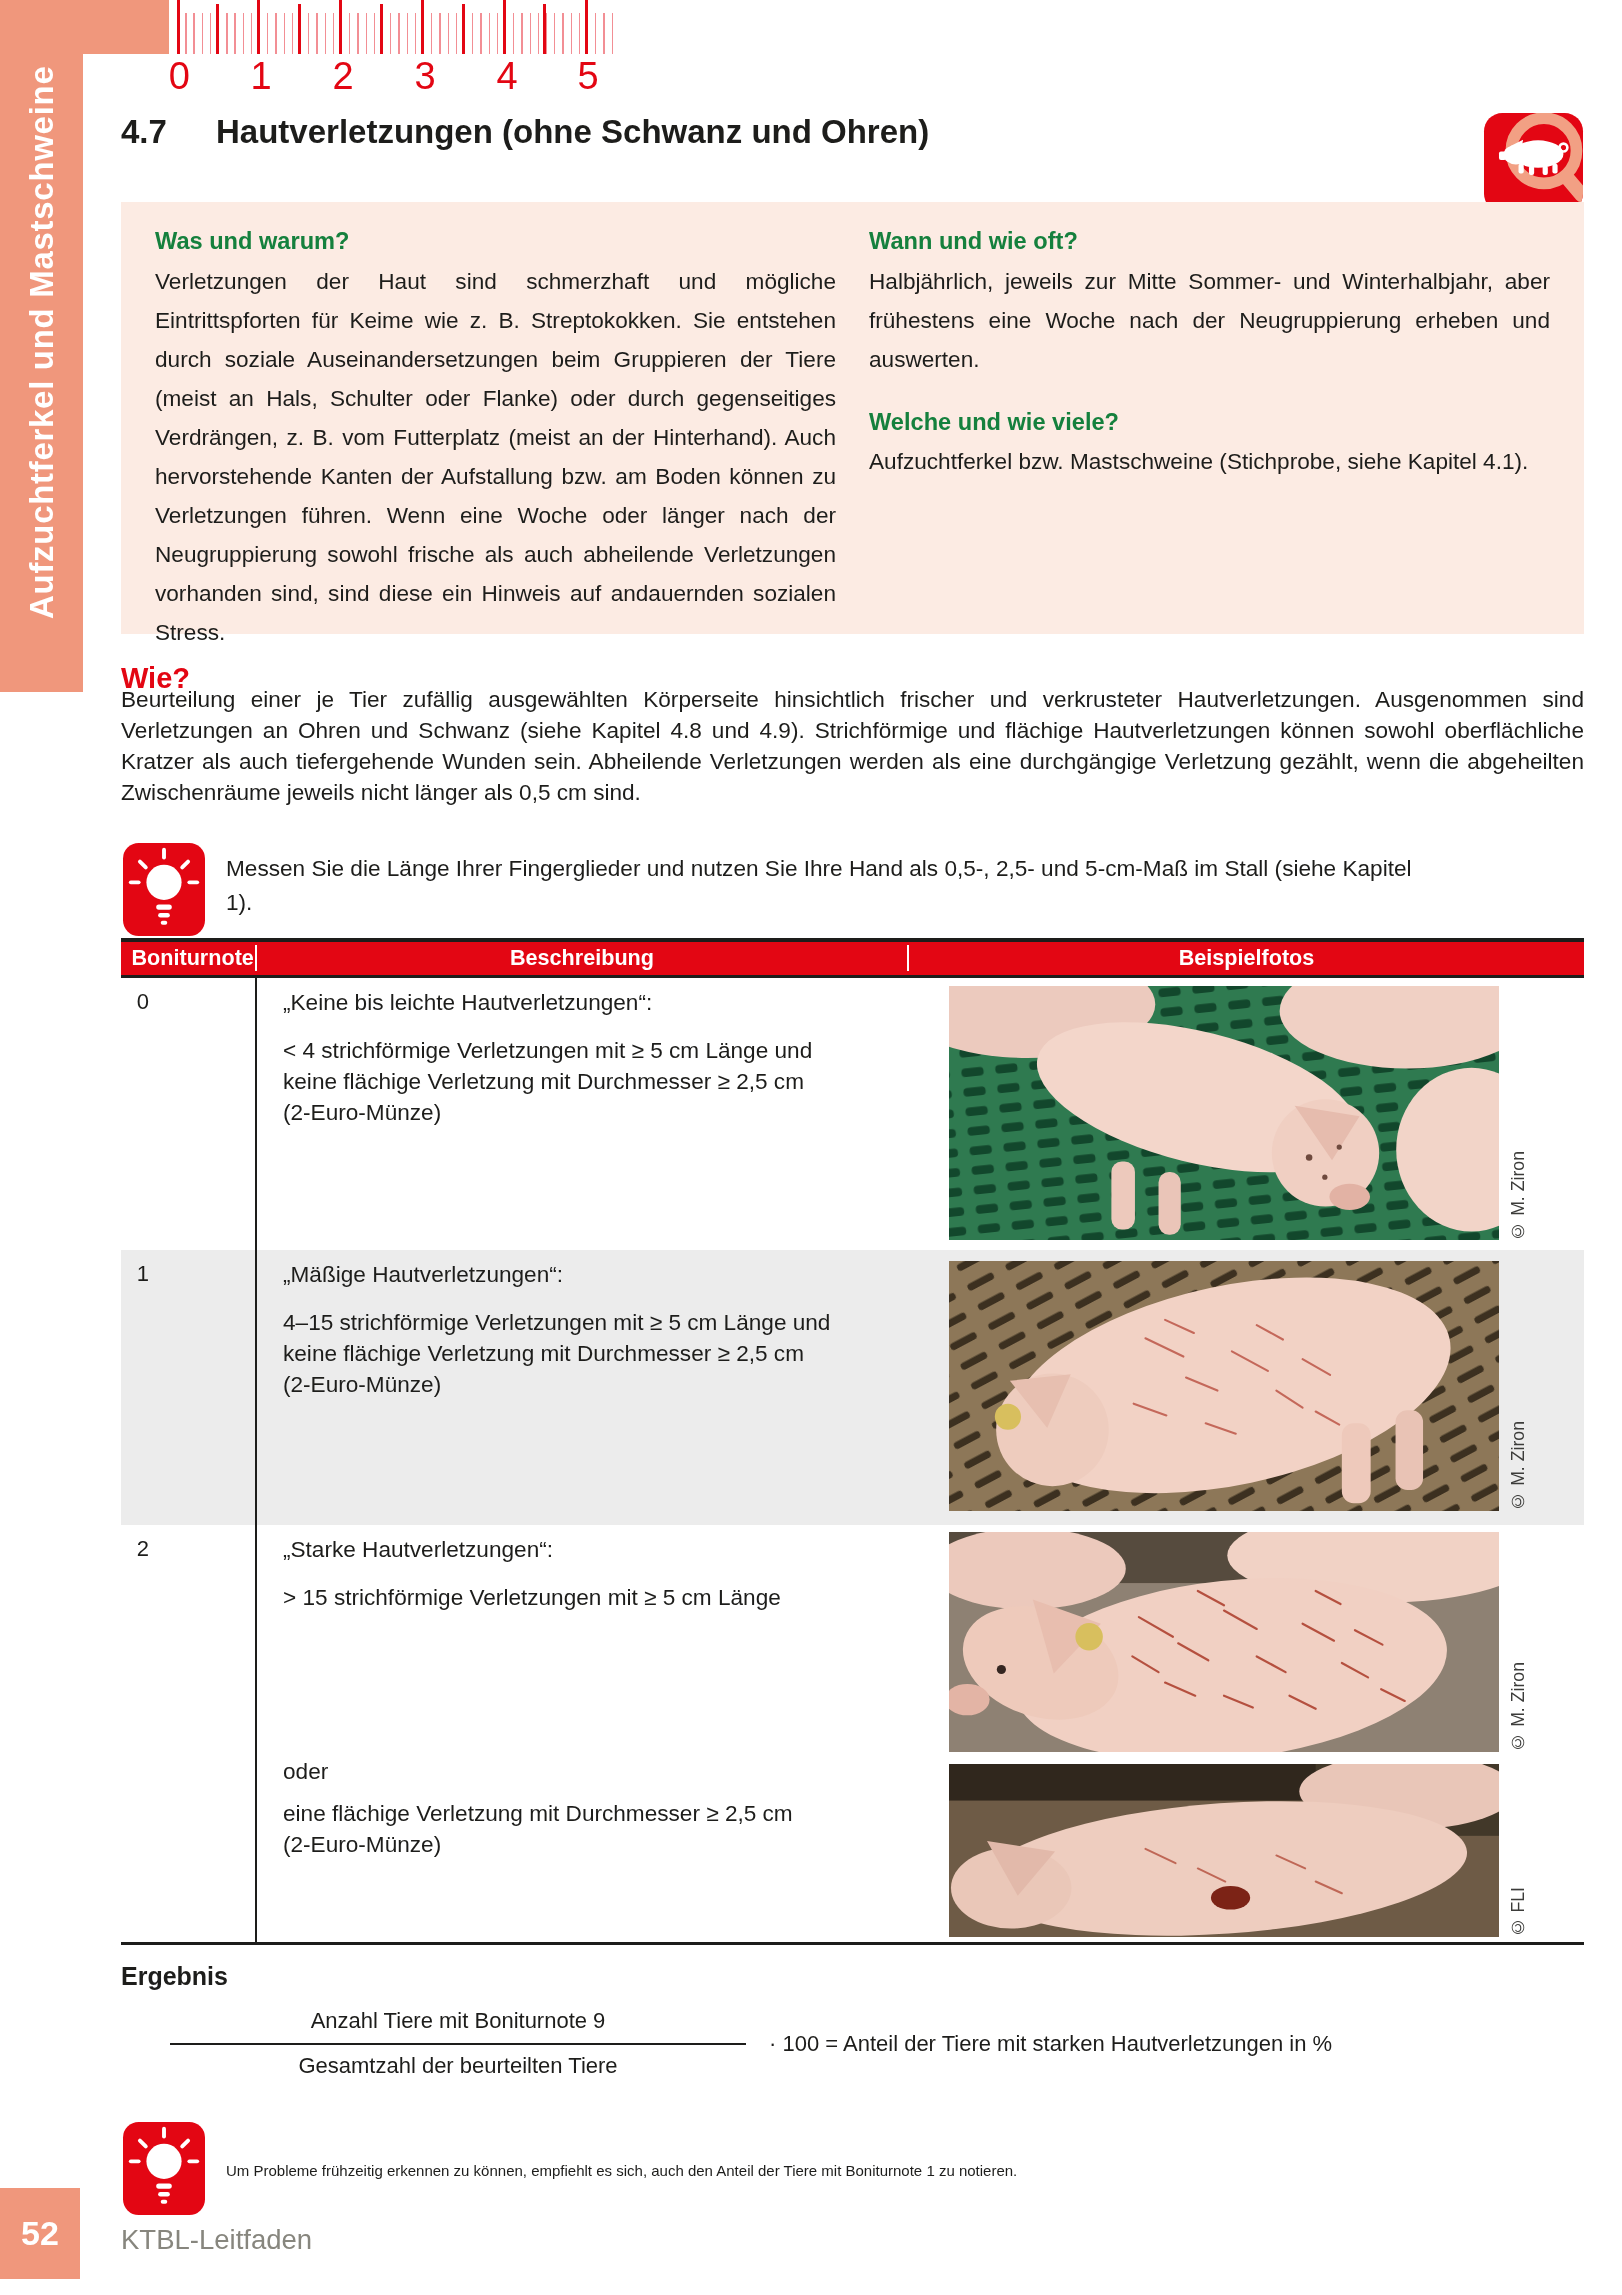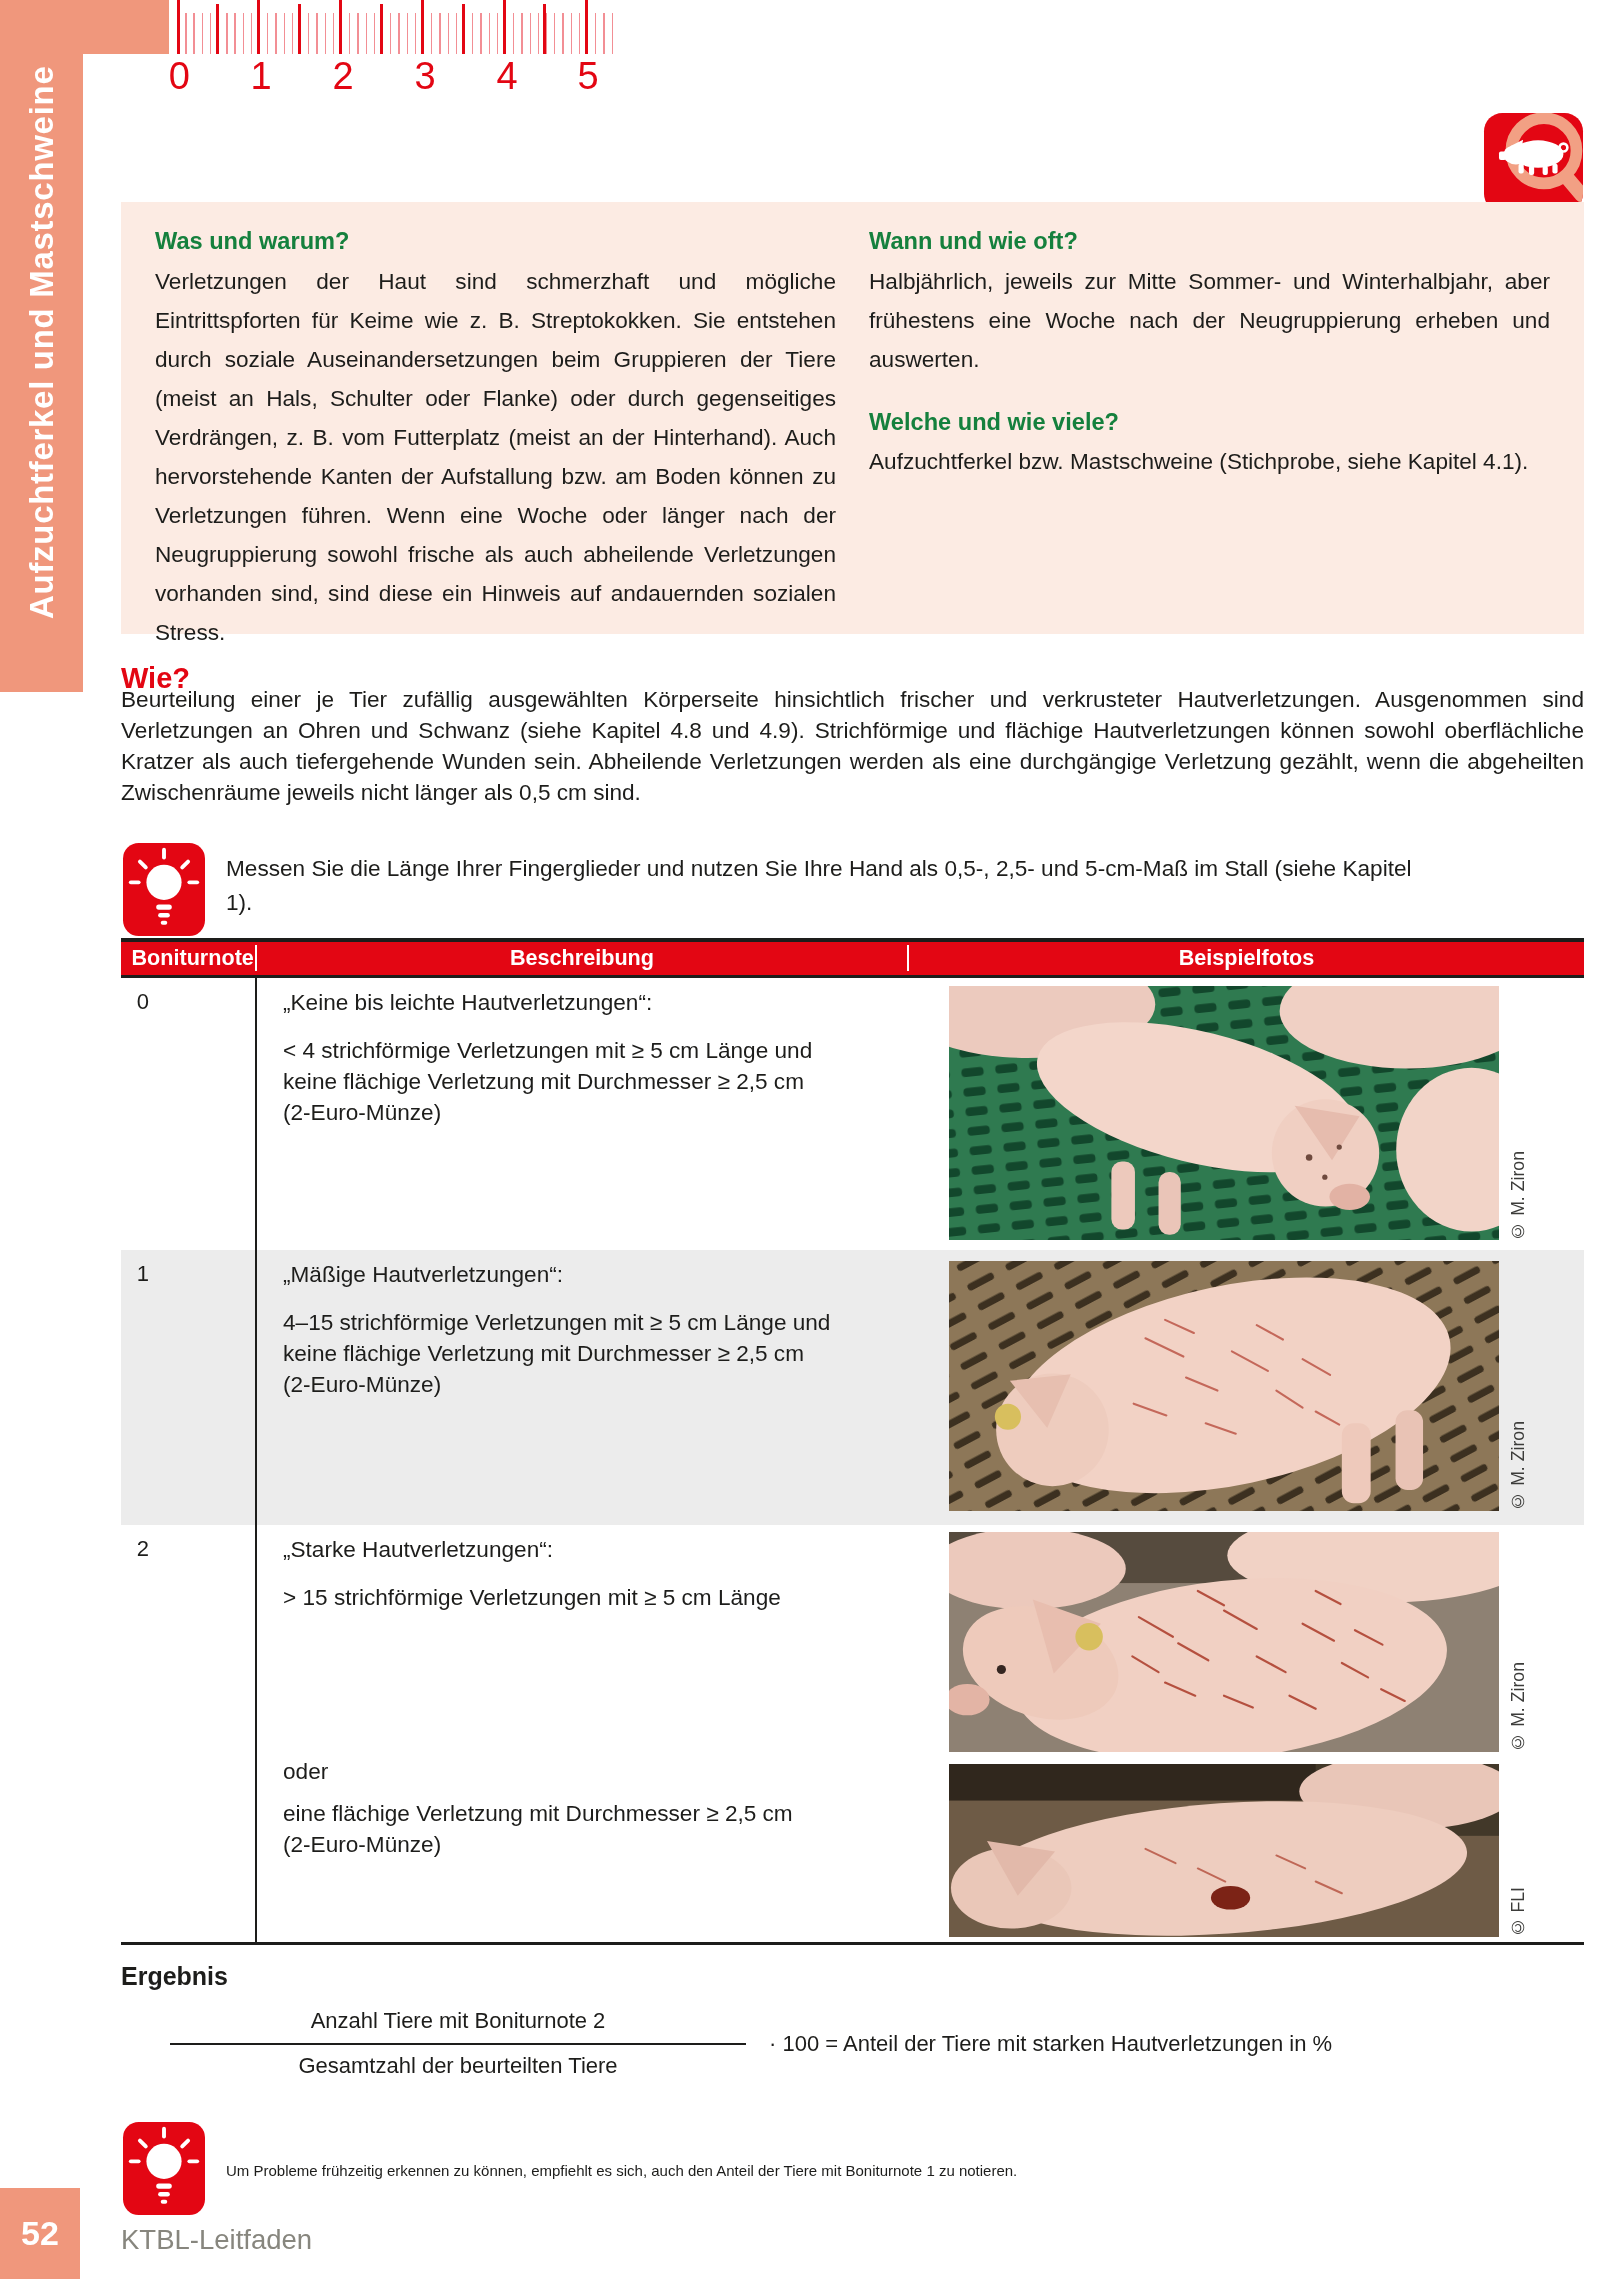--- a/index.html
+++ b/index.html
@@ -107,20 +107,24 @@
     <div class="tick half" style="left:285px"></div>
     <div class="tick half" style="left:366px"></div>
     <span class="ruler-num" style="left:-23.6px">0</span>
     <span class="ruler-num" style="left:58px">1</span>
     <span class="ruler-num" style="left:140px">2</span>
     <span class="ruler-num" style="left:222px">3</span>
     <span class="ruler-num" style="left:304px">4</span>
     <span class="ruler-num" style="left:385px">5</span>
   </div>
 
+  <div class="main-heading">
+    <span class="num">4.7</span>
+    <span>Hautverletzungen (ohne Schwanz und Ohren)</span>
+  </div>
 
   <div class="chapter-icon">
     <svg viewBox="0 0 152 152" width="99" height="99">
       <circle cx="92" cy="58" r="50" fill="none" stroke="#f2a084" stroke-width="18"></circle>
       <line x1="128" y1="100" x2="150" y2="126" stroke="#f2a084" stroke-width="22" stroke-linecap="round"></line>
       <g fill="#ffffff">
         <rect x="23" y="59" width="11" height="13" rx="3"></rect>
         <ellipse cx="49" cy="64" rx="19" ry="15"></ellipse>
         <path d="M 40 51 L 60 41 L 57 58 Z"></path>
         <ellipse cx="83" cy="63" rx="39" ry="21"></ellipse>
@@ -328,21 +332,21 @@
         <div class="credit" style="bottom:4.6px;">© FLI</div>
       </div>
     </div>
 
     <div class="t-rule thin"></div>
   </div>
 
   <div class="result-heading">Ergebnis</div>
   <div class="formula">
     <div class="fraction">
-      <div class="frac-top">Anzahl Tiere mit Boniturnote 2</div>
+      <div class="frac-top">Anzahl Tiere mit Boniturnote 9</div>
       <div class="frac-bottom">Gesamtzahl der beurteilten Tiere</div>
     </div>
     <div class="frac-rhs">· 100 = Anteil der Tiere mit starken Hautverletzungen in %</div>
   </div>
 
   <div class="tip-icon tip2-icon">
     <svg viewBox="0 0 126 142" width="82" height="93">
       <g stroke="#ffffff" stroke-width="6" stroke-linecap="round">
         <line x1="63" y1="10" x2="63" y2="22"></line>
         <line x1="26" y1="28" x2="35" y2="37"></line>

